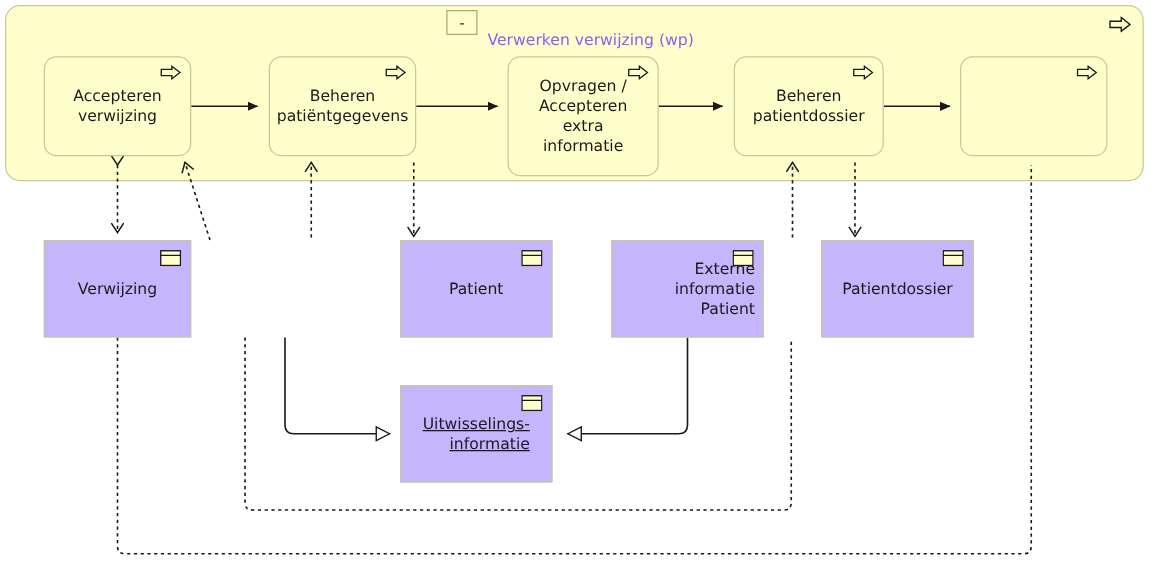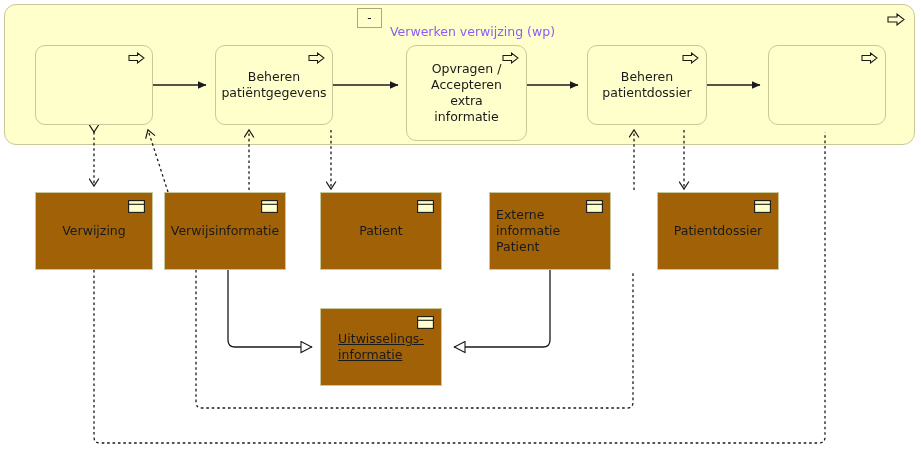--- a/index.html
+++ b/index.html
@@ -72,27 +72,27 @@
     text-align: center;
     font-size: 12.5px;
     line-height: 16px;
     color: #1a1a1a;
     cursor: pointer;
   }
   .proc .lbl { padding: 0 6px; }
   
   .data-obj {
     position: absolute;
-    background: #a16207;
+    background: #c4b5fd;
     border: 1px solid #c8c89a;
     box-sizing: border-box;
     display: flex;
     align-items: center;
     justify-content: center;
-    text-align: left;
+    text-align: right;
     font-size: 12.5px;
     line-height: 16px;
     color: #1a1a1a;
     cursor: pointer;
   }
   .data-obj .lbl { padding: 0 6px; }
   
   .icon-proc-arrow {
     position: absolute;
     right: 7px;
@@ -173,20 +173,24 @@
       <path d="M228 270 L228 340 Q228 347 235 347 L312 347" marker-end="url(#hollowTri)"></path>
 
       <path d="M550 270 L550 340 Q550 347 543 347 L454 347" marker-end="url(#hollowTri)"></path>
     </g>
   </svg>
 
   <div class="proc" style="left:35px; top:45px; width:118px; height:80px;">
     <svg class="icon-proc-arrow" viewBox="0 0 17 12">
       <path d="M1 3.5 L9.5 3.5 L9.5 1 L16 6 L9.5 11 L9.5 8.5 L1 8.5 Z" fill="#ffffcc" stroke="#1a1a1a" stroke-width="1.05" stroke-linejoin="miter"></path>
     </svg>
+    <div class="lbl">
+      <div>Accepteren</div>
+      <div>verwijzing</div>
+    </div>
   </div>
 
   <div class="proc" style="left:215px; top:45px; width:118px; height:80px;">
     <svg class="icon-proc-arrow" viewBox="0 0 17 12">
       <path d="M1 3.5 L9.5 3.5 L9.5 1 L16 6 L9.5 11 L9.5 8.5 L1 8.5 Z" fill="#ffffcc" stroke="#1a1a1a" stroke-width="1.05" stroke-linejoin="miter"></path>
     </svg>
     <div class="lbl">
       <div>Beheren</div>
       <div>patiëntgegevens</div>
     </div>
@@ -222,29 +226,20 @@
   <div class="data-obj" style="left:35px; top:192px; width:118px; height:78px;">
     <svg class="icon-data" viewBox="0 0 17 13">
       <rect x="0.6" y="0.6" width="15.8" height="11.8" fill="#ffffcc" stroke="#1a1a1a" stroke-width="1.1"></rect>
       <line x1="0.6" y1="4.3" x2="16.4" y2="4.3" stroke="#1a1a1a" stroke-width="1.1"></line>
     </svg>
     <div class="lbl">
       <div>Verwijzing</div>
     </div>
   </div>
 
-  <div class="data-obj" style="left:164px; top:192px; width:122px; height:78px;">
-    <svg class="icon-data" viewBox="0 0 17 13">
-      <rect x="0.6" y="0.6" width="15.8" height="11.8" fill="#ffffcc" stroke="#1a1a1a" stroke-width="1.1"></rect>
-      <line x1="0.6" y1="4.3" x2="16.4" y2="4.3" stroke="#1a1a1a" stroke-width="1.1"></line>
-    </svg>
-    <div class="lbl">
-      <div>Verwijsinformatie</div>
-    </div>
-  </div>
 
   <div class="data-obj" style="left:320px; top:192px; width:122px; height:78px;">
     <svg class="icon-data" viewBox="0 0 17 13">
       <rect x="0.6" y="0.6" width="15.8" height="11.8" fill="#ffffcc" stroke="#1a1a1a" stroke-width="1.1"></rect>
       <line x1="0.6" y1="4.3" x2="16.4" y2="4.3" stroke="#1a1a1a" stroke-width="1.1"></line>
     </svg>
     <div class="lbl">
       <div>Patient</div>
     </div>
   </div>

